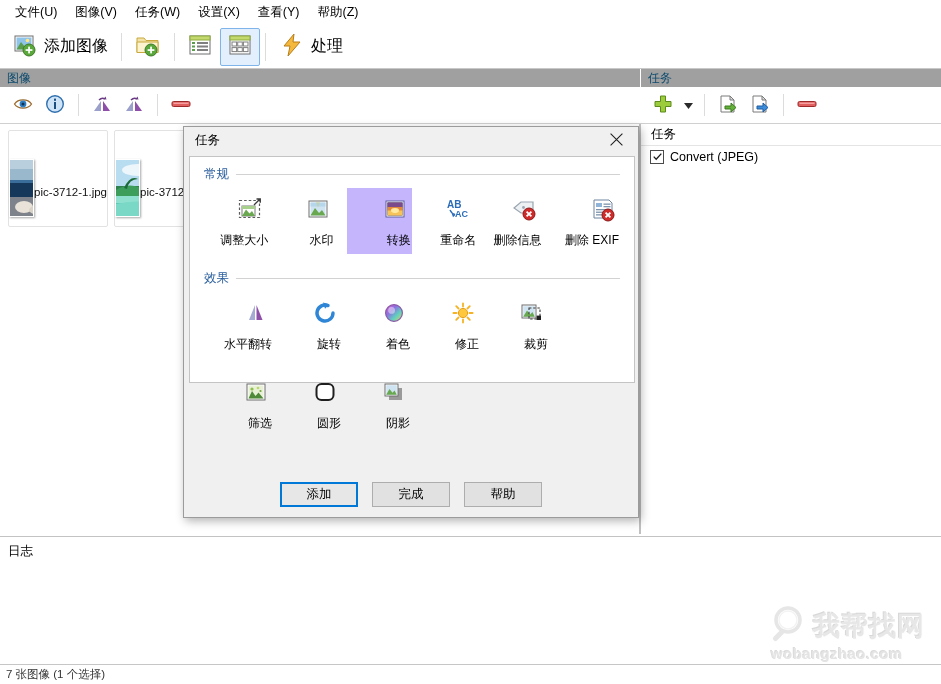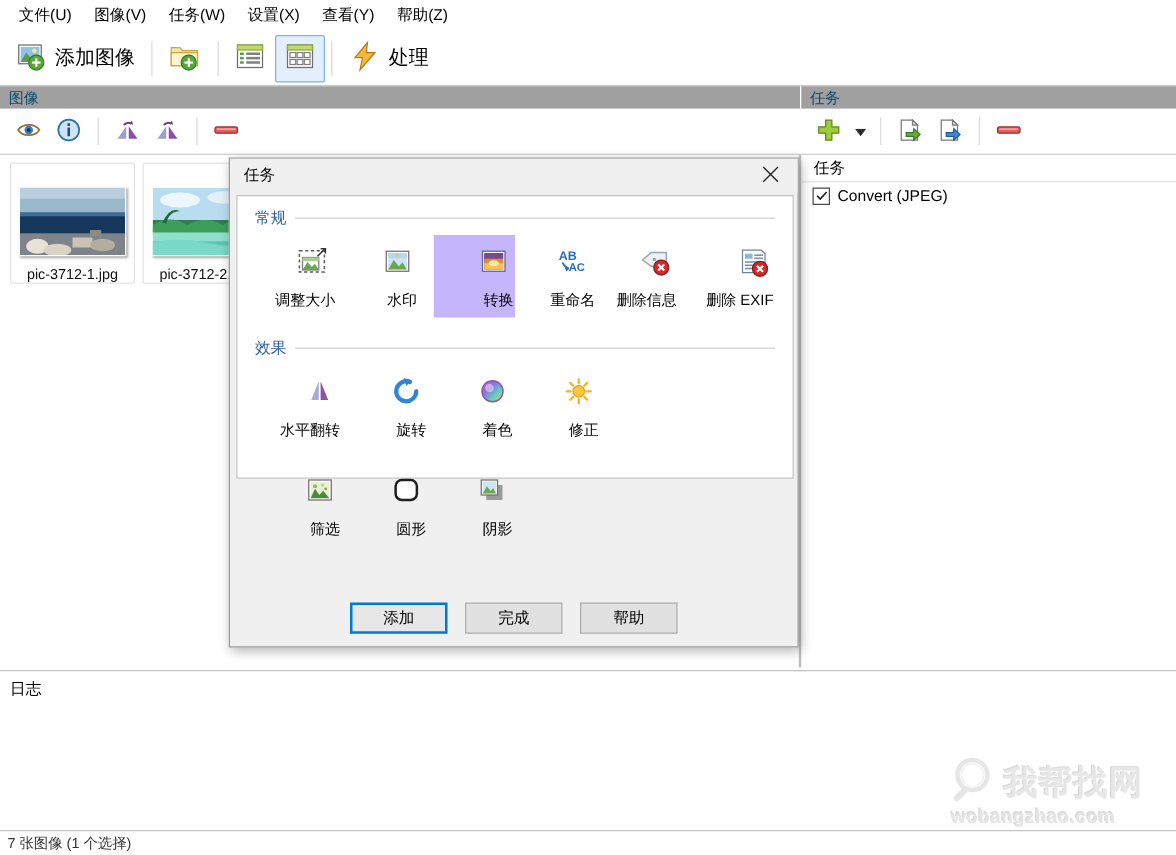--- a/index.html
+++ b/index.html
@@ -56,21 +56,21 @@
   
   .thumb-area{
     position:absolute;top:55px;left:0;width:640px;height:410px;
     background:#ffffff;border-right:1px solid #c0c0c0;
     box-sizing:border-box;overflow:hidden;
   }
   .thumb-grid{display:flex;flex-wrap:wrap;padding:6px 0 0 8px;}
   .thumb{
     width:100px;height:97px;margin:0 6px 7px 0;
     border:1px solid #e2e2e2;border-radius:2px;background:#fff;
-    display:flex;flex-direction:column;align-items:center;
+    display:flex;flex-direction:row;align-items:center;
     justify-content:flex-start;box-sizing:border-box;padding-top:18px;cursor:default;
   }
   .thumb.selected{border:1px solid #a9c8e8;background:#cfe0f2;}
   .thumb-img{
     width:84px;height:56px;border:1px solid #ffffff;
     box-shadow:1px 1px 2px rgba(0,0,0,.35);overflow:hidden;position:relative;
   }
   .thumb-name{margin-top:9px;font-size:11.5px;color:#111;white-space:nowrap;}
 
   
@@ -103,21 +103,21 @@
   
   .statusbar{
     position:absolute;bottom:0;left:0;width:941px;height:20px;
     border-top:1px solid #c6c6c6;background:#ffffff;
     display:flex;align-items:center;padding-left:6px;
     font-size:11.5px;color:#333;box-sizing:border-box;
   }
 
   
   .watermark{
-    position:absolute;right:16px;bottom:20px;width:166px;height:62px;
+    position:absolute;right:6px;bottom:20px;width:166px;height:62px;
     display:flex;flex-direction:column;align-items:flex-start;
     justify-content:center;pointer-events:none;opacity:.55;
   }
   .wm-top{display:flex;align-items:center;gap:2px;}
   .wm-cn{
     font-size:27px;font-weight:bold;color:#d4d4d4;
     letter-spacing:1px;text-shadow:1px 1px 0 #fdfdfd,-1px -1px 0 #b9b9b9;
     font-family:"DejaVu Sans",sans-serif;
   }
   .wm-url{
@@ -634,20 +634,32 @@
                 <path d="M9.2 6.2 l2.3 2.3"></path>
                   <path d="M20.5 17.5 l2.3 2.3"></path>
                 <path d="M22.8 6.2 l-2.3 2.3"></path>
                   <path d="M11.5 17.5 l-2.3 2.3"></path>
               </g>
             </svg>
           </span>
           <span class="tile-lbl">修正</span>
         </div>
 
+        <div class="tile">
+          <span class="tile-ico">
+            <svg width="32" height="30" viewBox="0 0 32 30">
+              <rect x="6" y="5" width="14" height="13" fill="#fff" stroke="#6f6f6f"></rect>
+              <rect x="7.2" y="6.2" width="11.6" height="10.6" fill="#cfe4f2"></rect>
+              <path d="M7.2 16.8 L11 10.5 L14.2 14.6 L16.4 12 L18.8 16.8 Z" fill="#69a84f"></path>
+              <rect x="13" y="8" width="11" height="11" fill="none" stroke="#3a3a3a" stroke-width="1.1" stroke-dasharray="2.4 1.8"></rect>
+              <rect x="20.6" y="15.6" width="4.4" height="4.4" fill="#1f1f1f"></rect>
+            </svg>
+          </span>
+          <span class="tile-lbl">裁剪</span>
+        </div>
       </div>
 
       <div class="tile-row" style="margin-top:13px">
 
         <div class="tile">
           <span class="tile-ico">
             <svg width="32" height="30" viewBox="0 0 32 30">
               <rect x="7" y="5" width="18" height="16" fill="#fff" stroke="#6f6f6f"></rect>
               <rect x="8.5" y="6.5" width="15" height="13" fill="#e8f0d8"></rect>
               <path d="M8.5 19.5 L12 12 L15.5 17 L18.5 13.5 L23.5 19.5 Z" fill="#4f8a3a"></path>

